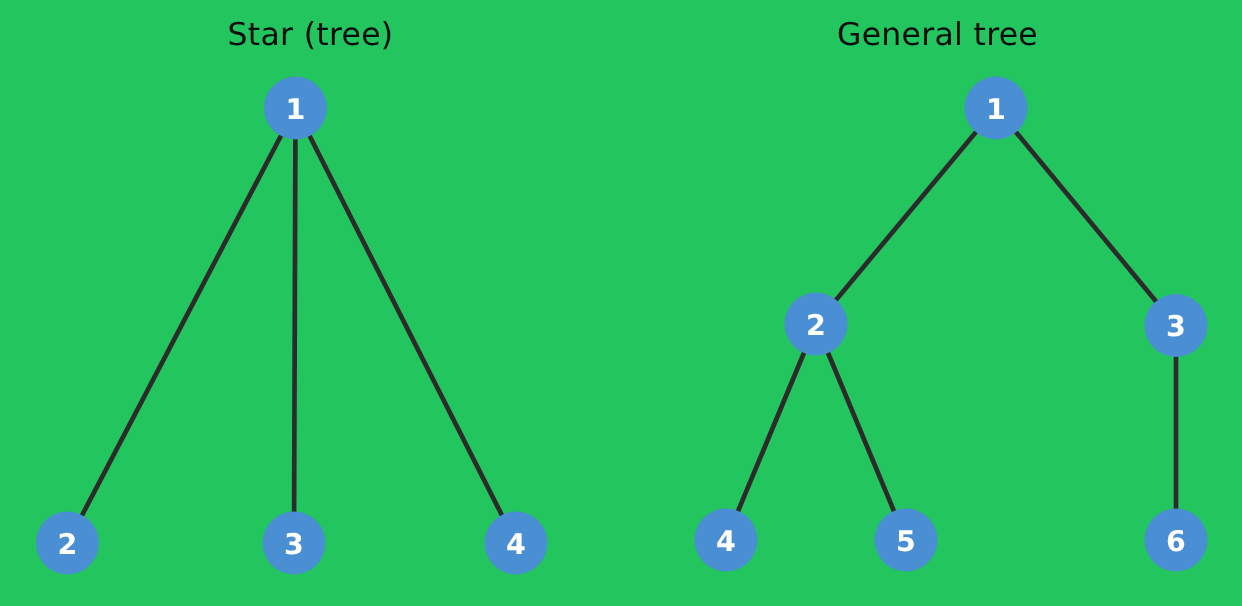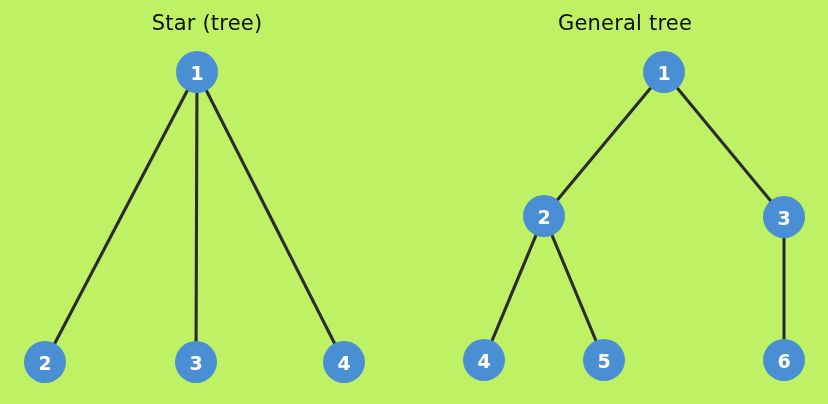--- a/index.html
+++ b/index.html
@@ -10,21 +10,21 @@
   body {
     width: 828px;
     height: 404px;
     font-family: "DejaVu Sans", sans-serif;
     overflow: hidden;
   }
   #figure {
     position: relative;
     width: 828px;
     height: 404px;
-    background: #bef264;
+    background: #22c55e;
   }
   .panel {
     position: absolute;
     top: 0;
     height: 404px;
   }
   #panel-star  { left: 0px;   width: 414px; }
   #panel-general { left: 414px; width: 414px; }
 
   .panel-title {

